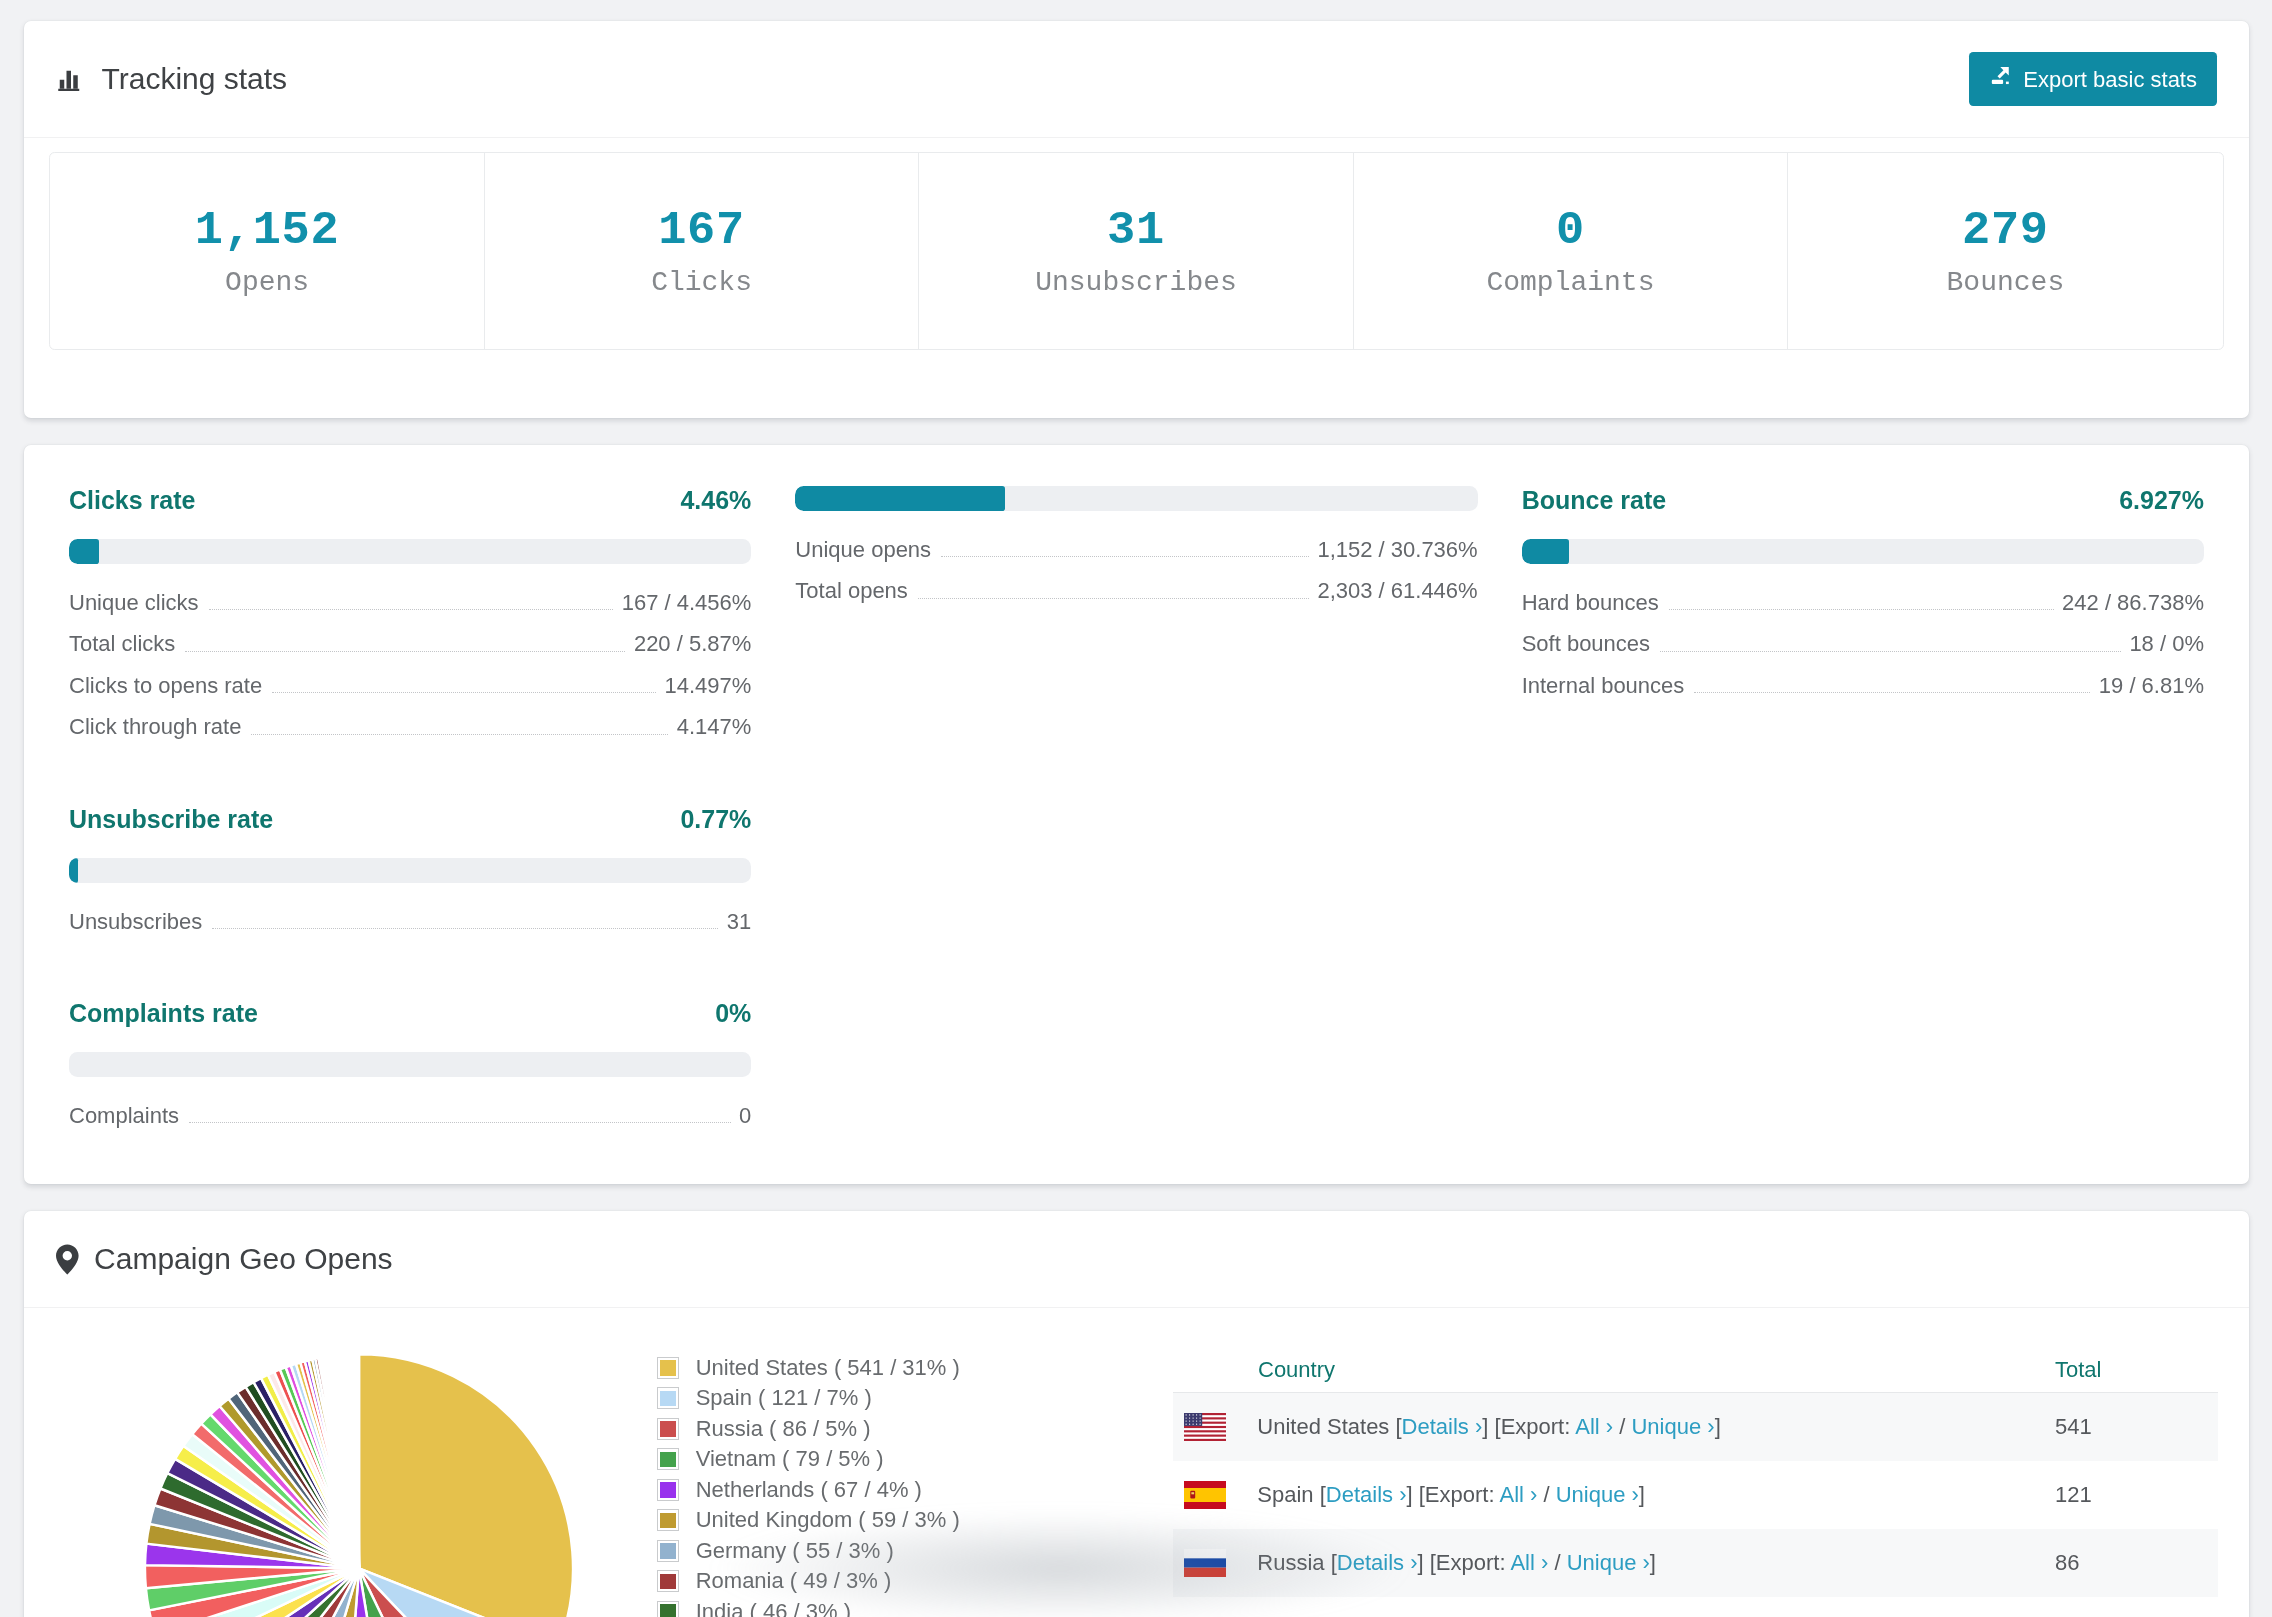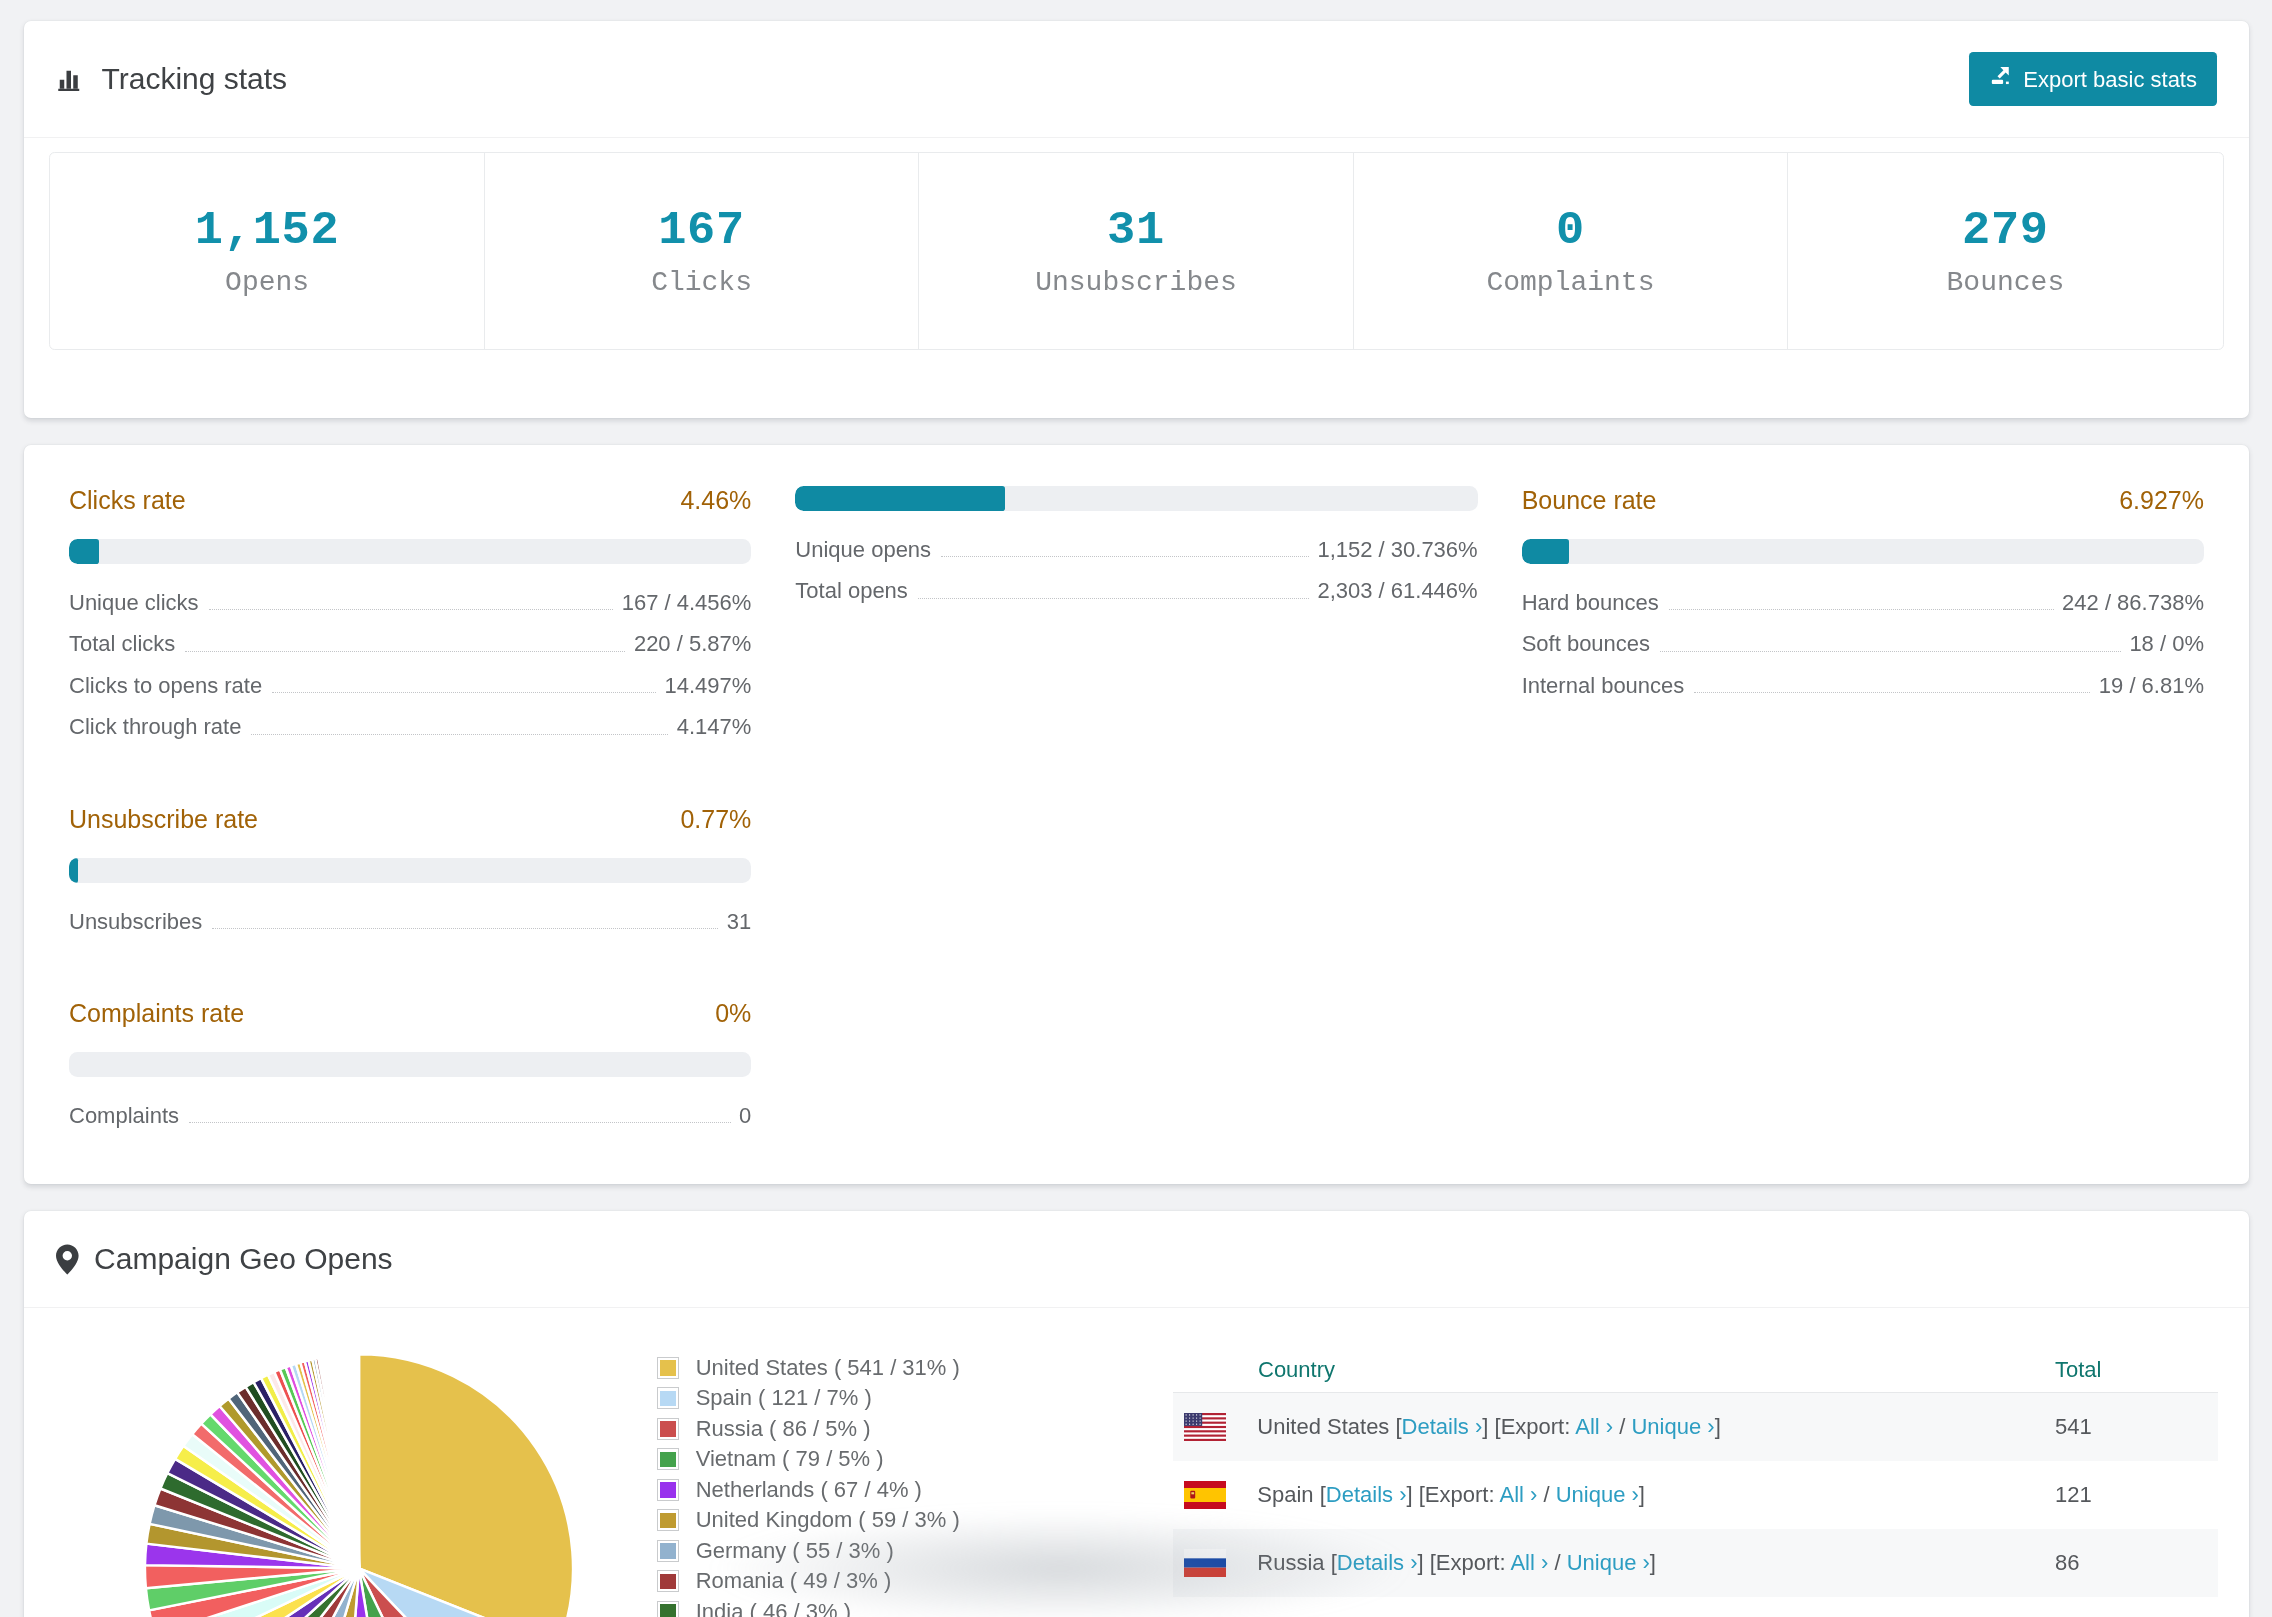--- a/index.html
+++ b/index.html
@@ -33,21 +33,21 @@
   }
   .stat-box{display:flex;flex-direction:column;align-items:center;justify-content:center;border-right:0.7px solid #e9ebed;font-family:Liberation Mono, monospace;}
   .stat-box:last-child{border-right:none;}
   .stat-value{font-size:47px;font-weight:700;color:#1190ab;letter-spacing:0.7px;}
   .stat-label{font-size:28px;color:#85888c;margin-top:10px;}
   
   .rates-grid{
     padding:41px 45px 40px;display:grid;grid-template-columns:repeat(3,1fr);
     column-gap:44px;row-gap:49px;
   }
-  .rate-head{display:flex;justify-content:space-between;align-items:baseline;font-size:25px;font-weight:400;color:#a16207;margin-bottom:24px;}
+  .rate-head{display:flex;justify-content:space-between;align-items:baseline;font-size:25px;font-weight:700;color:#0f766e;margin-bottom:24px;}
   .rate-bar{height:25.4px;background:#edeff2;border-radius:8.5px;overflow:hidden;}
   .rate-fill{height:25.4px;background:#0f8aa3;border-radius:8.5px 2.8px 2.8px 8.5px;}
   .rate-rows{margin-top:25.4px;}
   .rate-row{display:flex;align-items:center;font-size:22px;color:#64676b;margin-bottom:15.5px;line-height:26px;}
   .rate-row .leader{flex:1;border-bottom:1.4px dotted #c3c5c8;align-self:flex-end;margin:0 8.5px 5.6px 10px;min-width:21px;}
   .rate-row .r-val{white-space:nowrap;}
   .rb-4{grid-column:1;}
   
   .geo-body{display:flex;align-items:flex-start;padding:40px 31px 18.4px 31px;}
   .pie-wrap{width:438px;height:438px;margin-left:85px;flex:0 0 auto;cursor:pointer;}

